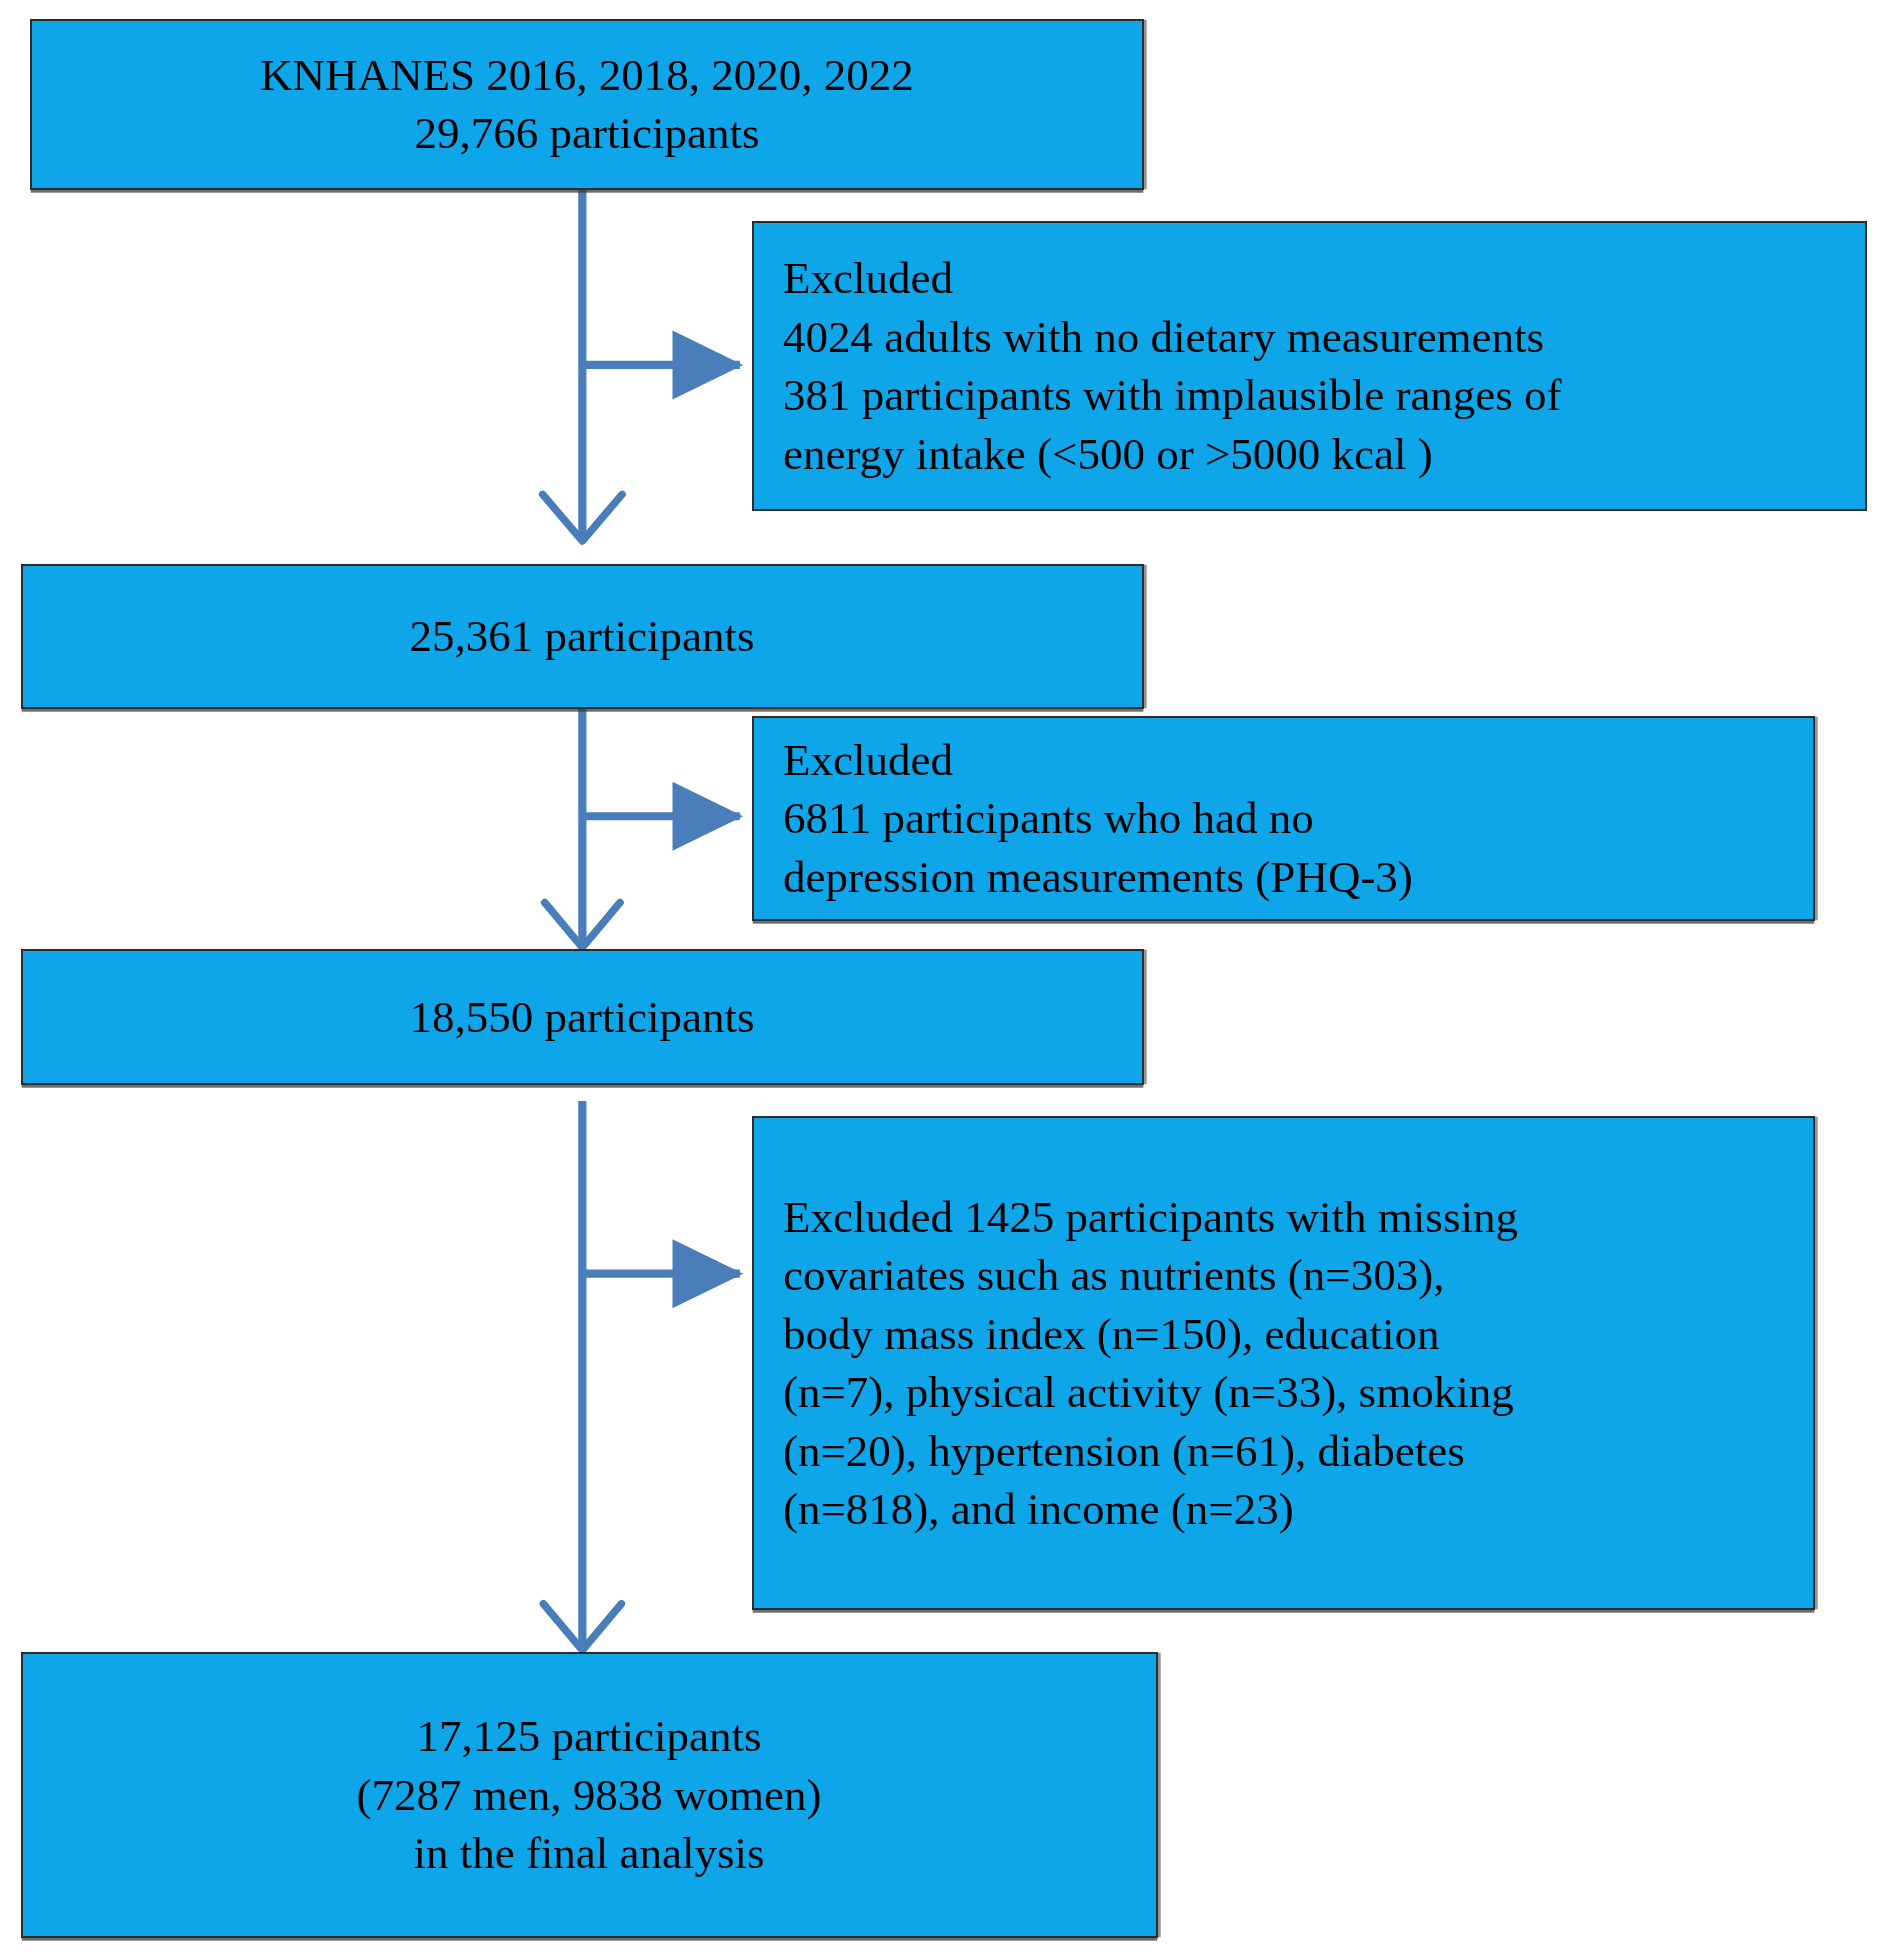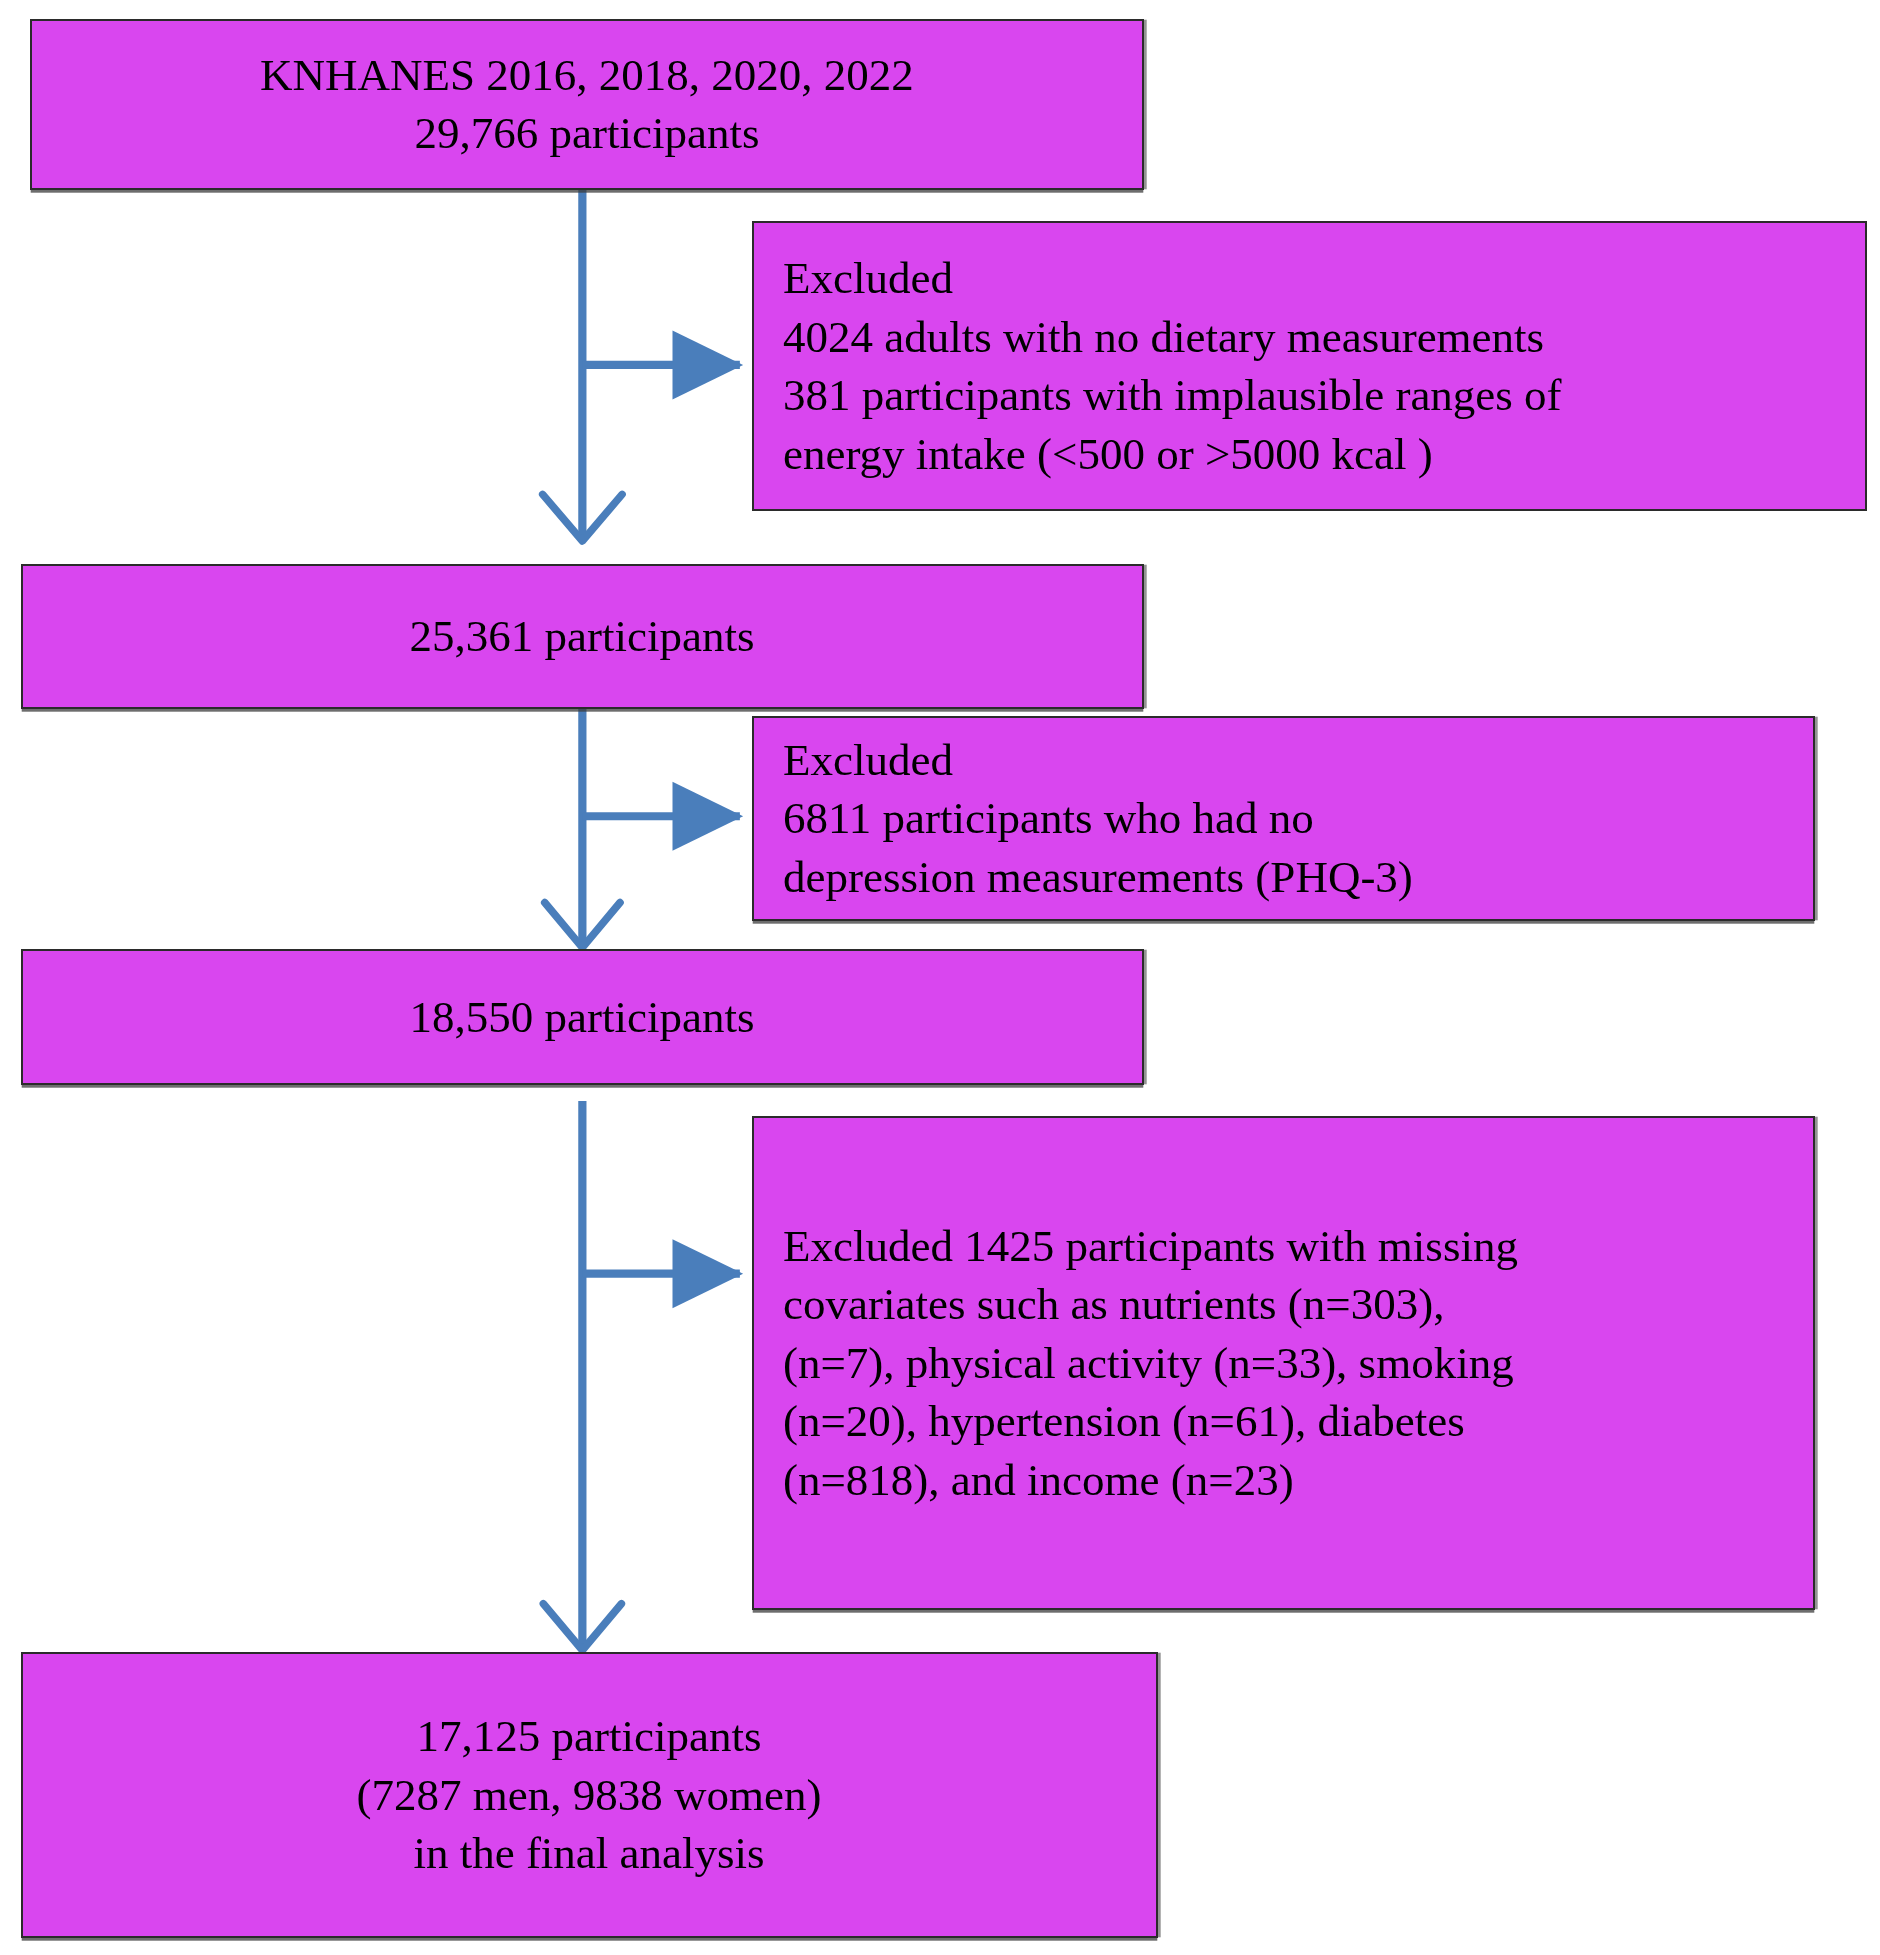--- a/index.html
+++ b/index.html
@@ -14,21 +14,21 @@
     height: 1955px;
     background: #ffffff;
     font-family: "Liberation Serif", "DejaVu Serif", serif;
     overflow: hidden;
   }
 
   
   .node {
     position: absolute;
     box-sizing: border-box;
-    background: #d946ef;
+    background: #0ea5e9;
     border: 2.7px solid #2b2b2b;
     display: flex;
     flex-direction: column;
     justify-content: center;
     z-index: 3;
   }
   .node.shadowed {
     box-shadow: 0 3.4px 0 -0.7px rgba(60,60,60,0.75),
                 3.4px 0 0 -0.7px rgba(60,60,60,0.55);
   }
@@ -124,20 +124,21 @@
     <span class="line">depression measurements (PHQ-3)</span>
   </div>
 
   <div id="box-stage-2" class="node centered shadowed">
     <span class="line">18,550 participants</span>
   </div>
 
   <div id="box-excluded-3" class="node lefted shadowed">
     <span class="line">Excluded 1425 participants with missing</span>
     <span class="line">covariates such as nutrients (n=303),</span>
+    <span class="line">body mass index (n=150), education</span>
     <span class="line">(n=7), physical activity (n=33), smoking</span>
     <span class="line">(n=20), hypertension (n=61), diabetes</span>
     <span class="line">(n=818), and income (n=23)</span>
   </div>
 
   <div id="box-final" class="node centered shadowed">
     <span class="line">17,125 participants</span>
     <span class="line">(7287 men, 9838 women)</span>
     <span class="line">in the final analysis</span>
   </div>

